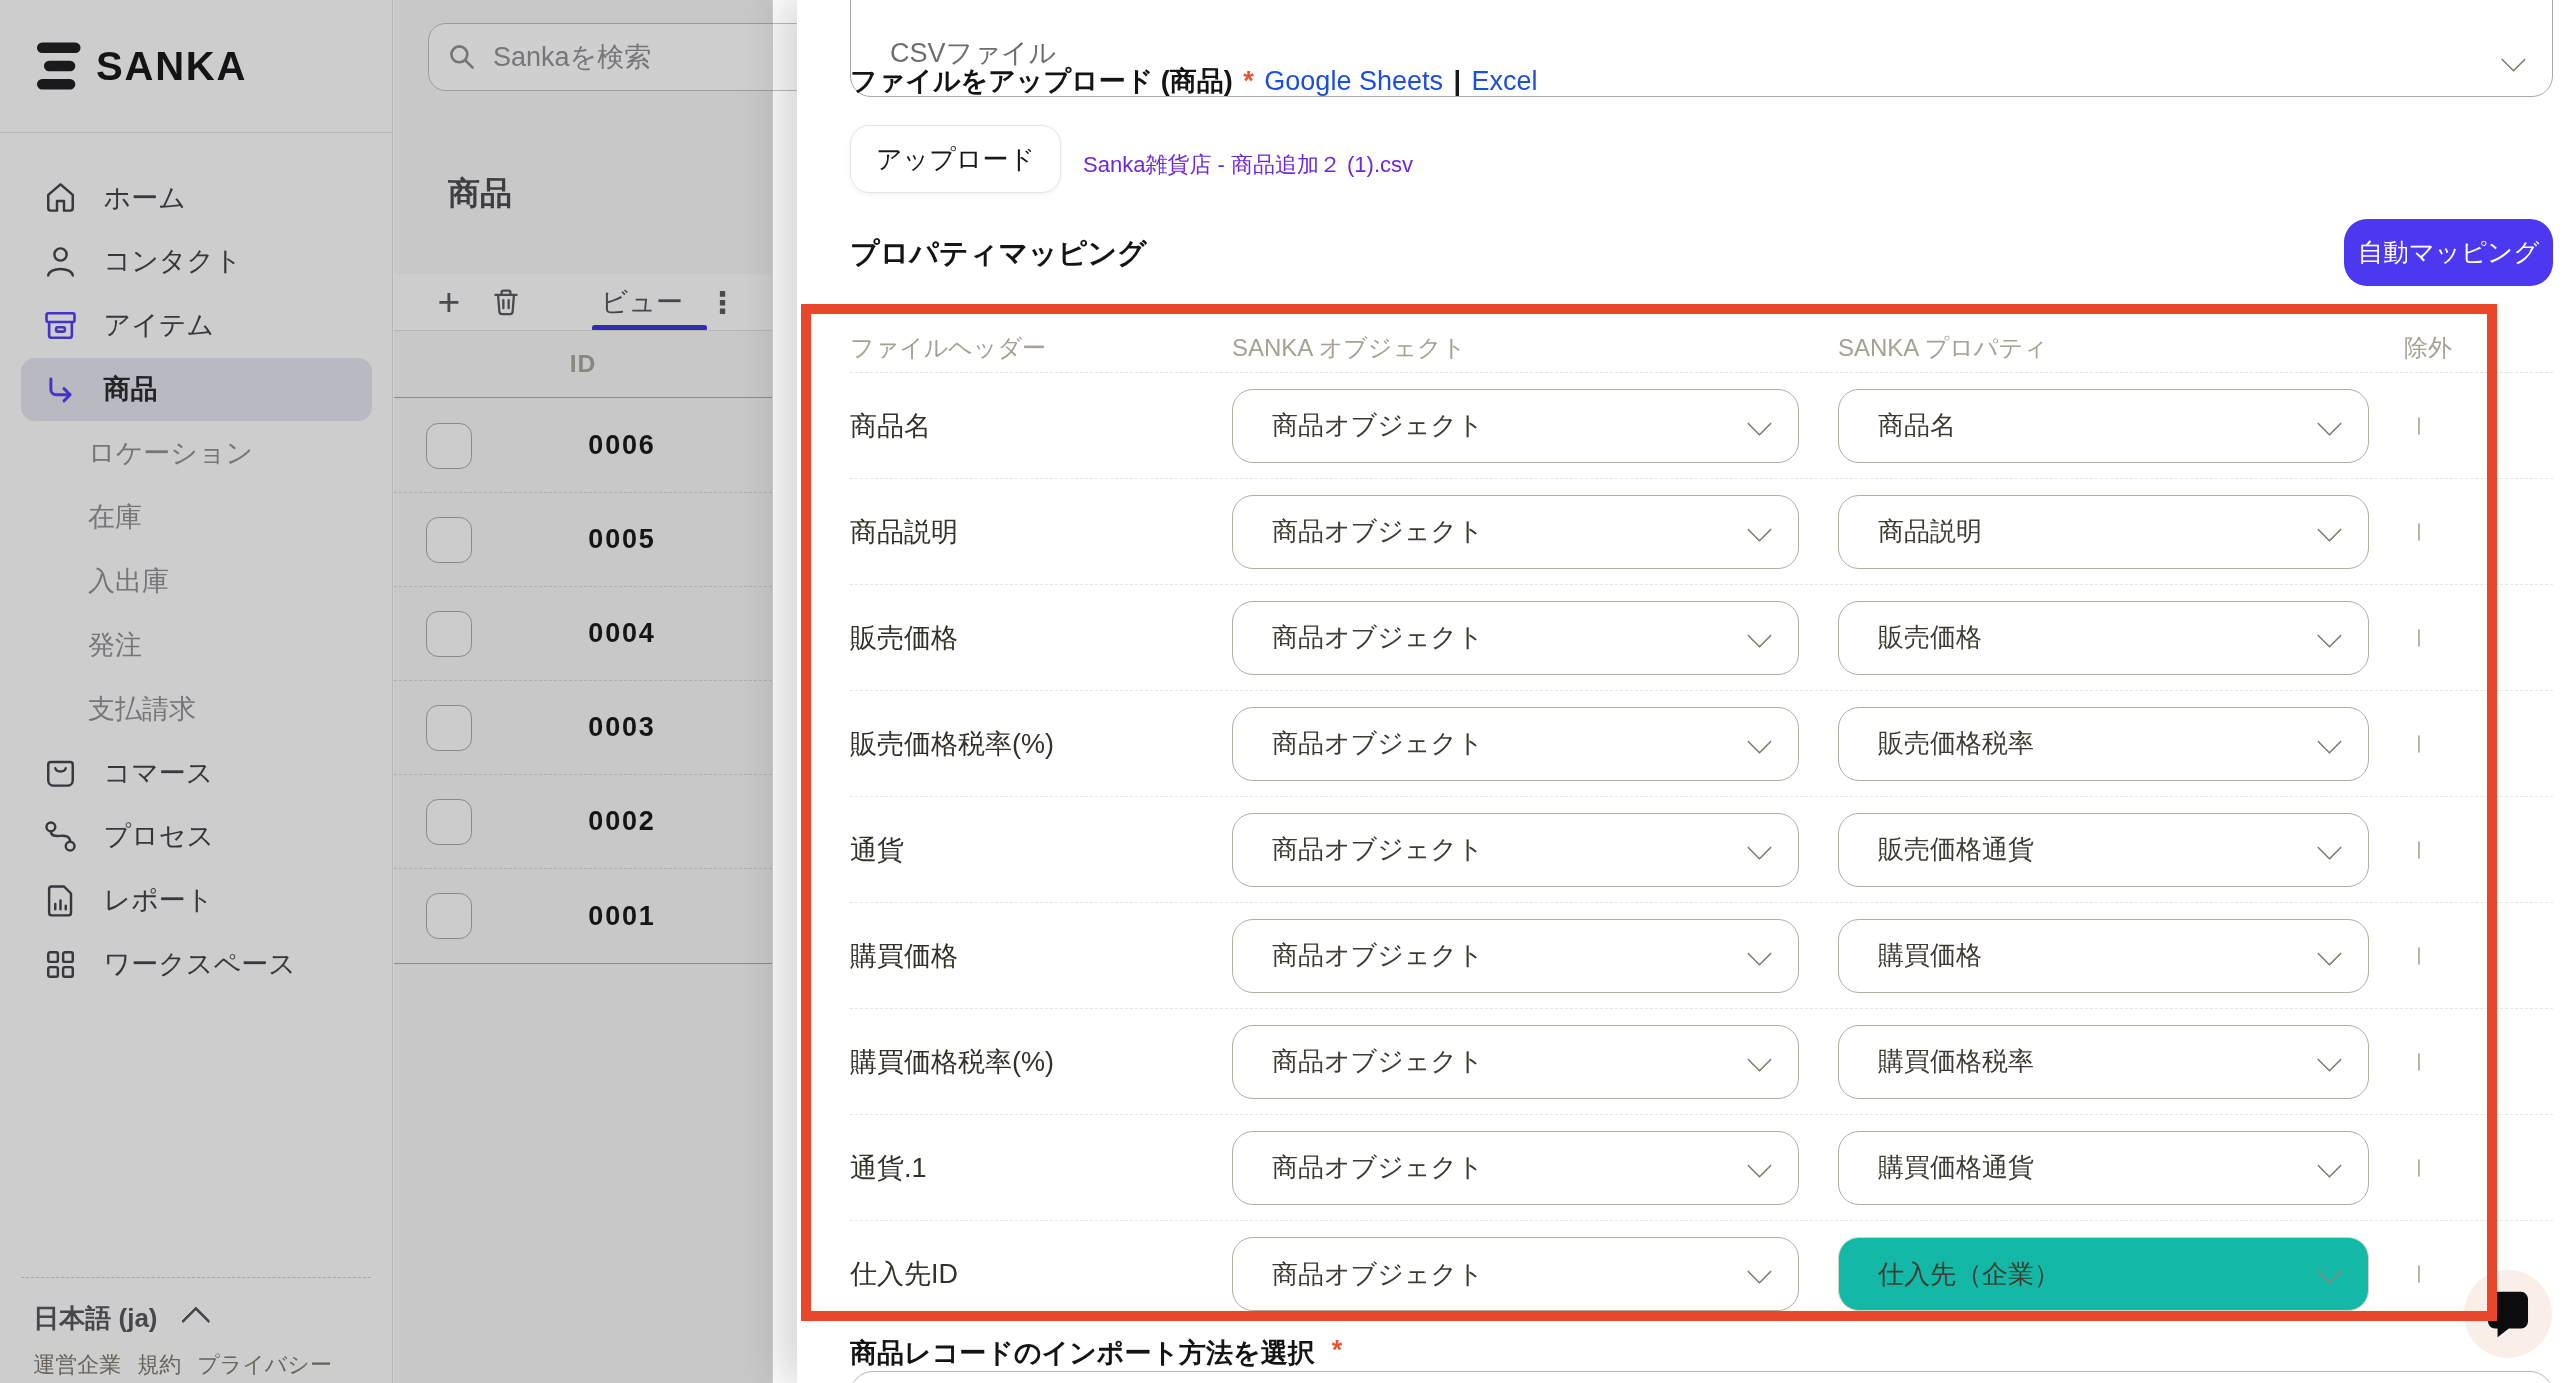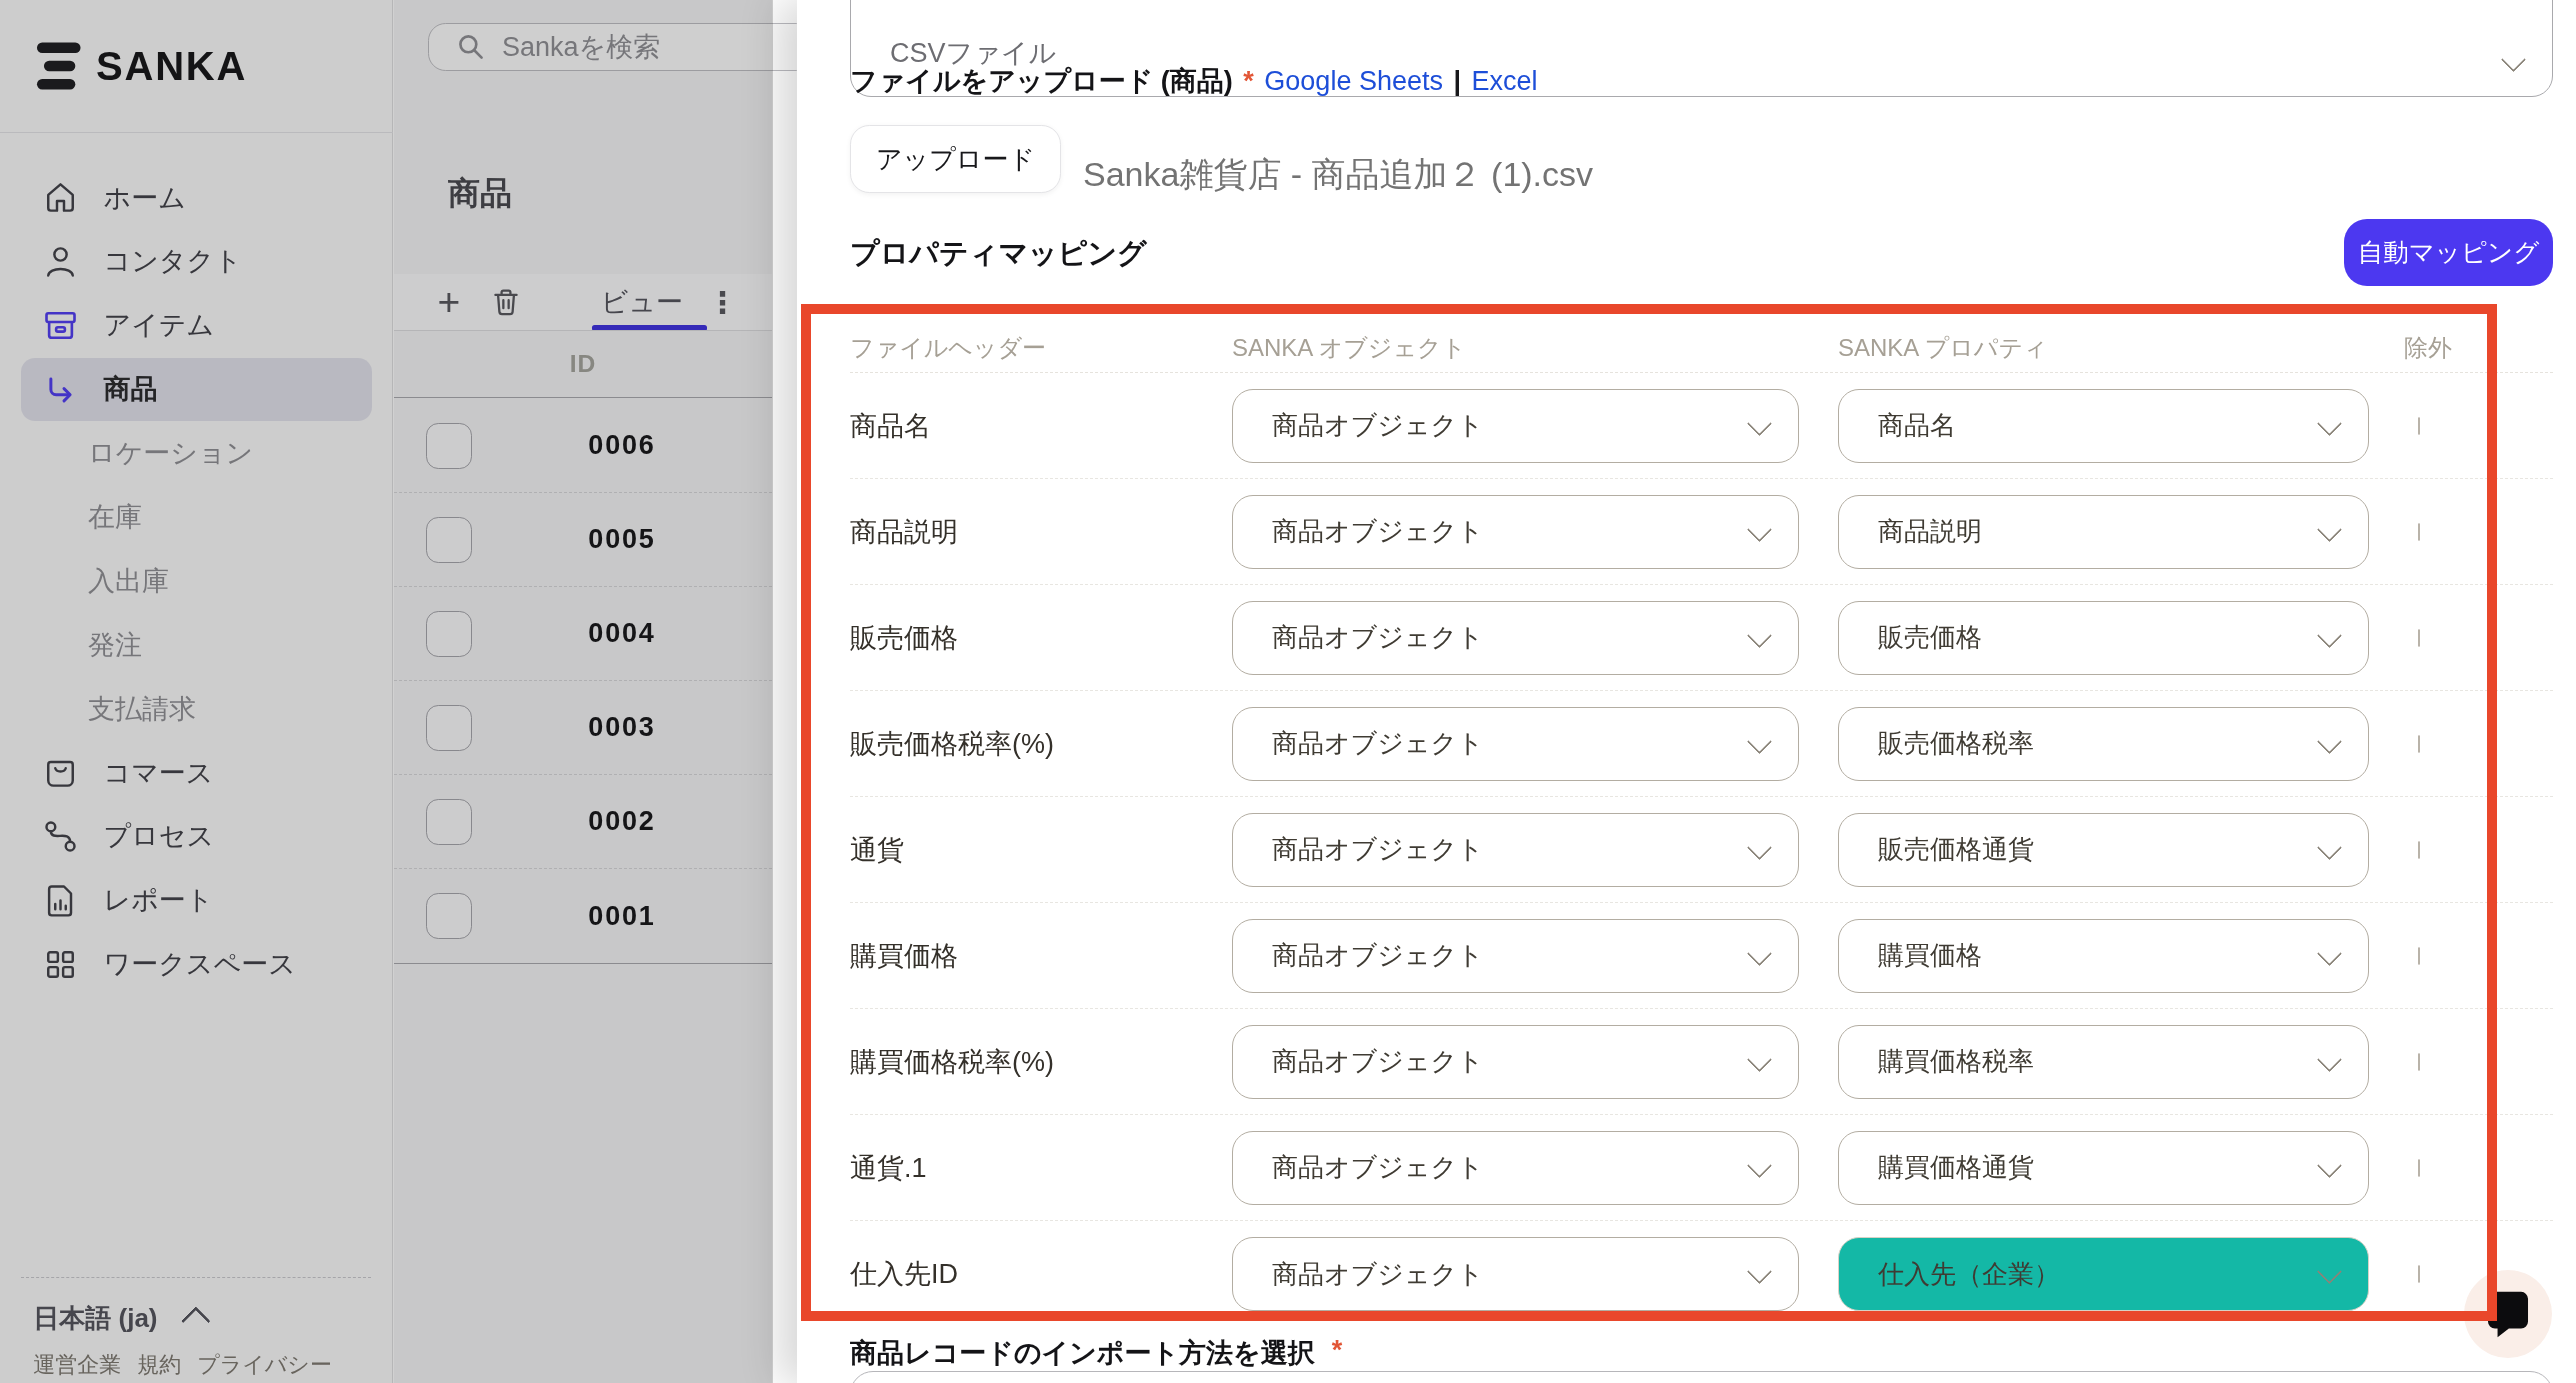--- a/index.html
+++ b/index.html
@@ -41,44 +41,44 @@
              font-size:24.6px;font-weight:700;color:#a3a39c;letter-spacing:0.9px;}
   .id-rows{position:absolute;left:0;top:399px;width:378px;border-bottom:0.9px solid #a8a8ad;}
   .id-row{height:94px;display:flex;align-items:center;border-bottom:1.8px dashed #d6d6d9;box-sizing:border-box;}
   .id-row:last-child{border-bottom:none;}
   .row-cbx{margin-left:32px;width:46px;height:46px;border:1.8px solid #a4a4aa;border-radius:12.3px;
            background:#f9f9fa;box-sizing:border-box;cursor:pointer;flex:none;}
   .row-val{flex:1;text-align:center;font-size:27px;font-weight:800;letter-spacing:1.8px;color:#141417;}
   
   .scrim{position:absolute;left:0;top:0;width:773px;height:1384px;background:rgba(24,24,27,.20);z-index:5;}
   
-  .searchbar{position:absolute;left:428px;top:23px;width:386px;height:48px;border:1.8px solid #bdbdc2;
+  .searchbar{position:absolute;left:428px;top:23px;width:386px;height:68px;border:1.8px solid #bdbdc2;
              border-radius:17.6px;background:#fdfdfd;display:flex;align-items:center;gap:16px;
-             padding-left:27px;box-sizing:border-box;z-index:1;color:#8e8e93;font-size:27px;}
+             padding-left:18px;box-sizing:border-box;z-index:1;color:#8e8e93;font-size:27px;}
   
   .modal{position:absolute;left:773px;top:0;width:1803px;height:1384px;background:#fff;z-index:6;
          overflow:hidden;box-shadow:-17.6px 0 39px rgba(0,0,0,.16);margin-left:24px;}
   .sel{border:1.8px solid #b3ada2;border-radius:21px;background:#fff;display:flex;align-items:center;
        padding:0 32px 0 39px;box-sizing:border-box;font-size:26px;color:#3f3b33;cursor:pointer;}
   .chev{width:16px;height:16px;border-right:2.6px solid #8a8479;border-bottom:2.6px solid #8a8479;
         transform:rotate(45deg) translateY(-3.5px);border-radius:1.8px;margin-left:auto;flex:none;}
   .top-select{position:absolute;left:53px;top:-40px;width:1703px;height:137px;border-color:#a9a9ad;
               align-items:flex-end;padding-bottom:24.6px;color:#6d6d72;font-size:27px;}
   .upload-line{position:absolute;left:53px;top:63px;display:flex;align-items:center;gap:10.5px;
                font-size:27px;white-space:nowrap;}
   .upload-label{font-weight:700;color:#141417;}
   .req-star{color:#e25636;font-weight:700;}
   .link{color:#1d4ed8;cursor:pointer;}
   .pipe{color:#18181b;font-weight:600;}
   .upload-btn{position:absolute;left:53px;top:125px;width:211px;height:68px;border:1.8px solid #e4e4e7;
               border-radius:19.3px;background:#fff;box-shadow:0 1.8px 5.3px rgba(0,0,0,.05);
               display:flex;align-items:center;justify-content:center;font-size:26px;color:#18181b;
               box-sizing:border-box;cursor:pointer;}
-  .file-name{position:absolute;left:286px;top:141px;height:68px;display:flex;align-items:center;
-             font-size:34px;color:#737373;}
+  .file-name{position:absolute;left:286px;top:131px;height:68px;display:flex;align-items:center;
+             font-size:22px;color:#6d28d9;}
   .section-title{position:absolute;left:53px;top:234px;font-size:29px;font-weight:700;color:#141417;}
   .auto-btn{position:absolute;right:47px;top:219px;width:209px;height:67px;background:#4c38f0;
             border-radius:23px;display:flex;align-items:center;justify-content:center;
             color:#fff;font-size:25.5px;cursor:pointer;}
   
   .map-table{position:absolute;left:53px;top:323px;width:1703px;}
   .map-head{display:grid;grid-template-columns:382px 606px 566px 149px;height:49px;
             align-items:center;border-bottom:1.8px dashed #e6e3dd;font-size:24px;color:#a6a095;}
   .map-row{display:grid;grid-template-columns:382px 606px 566px 149px;height:106px;
            align-items:center;border-bottom:1.8px dashed #e8e6e1;box-sizing:border-box;}

